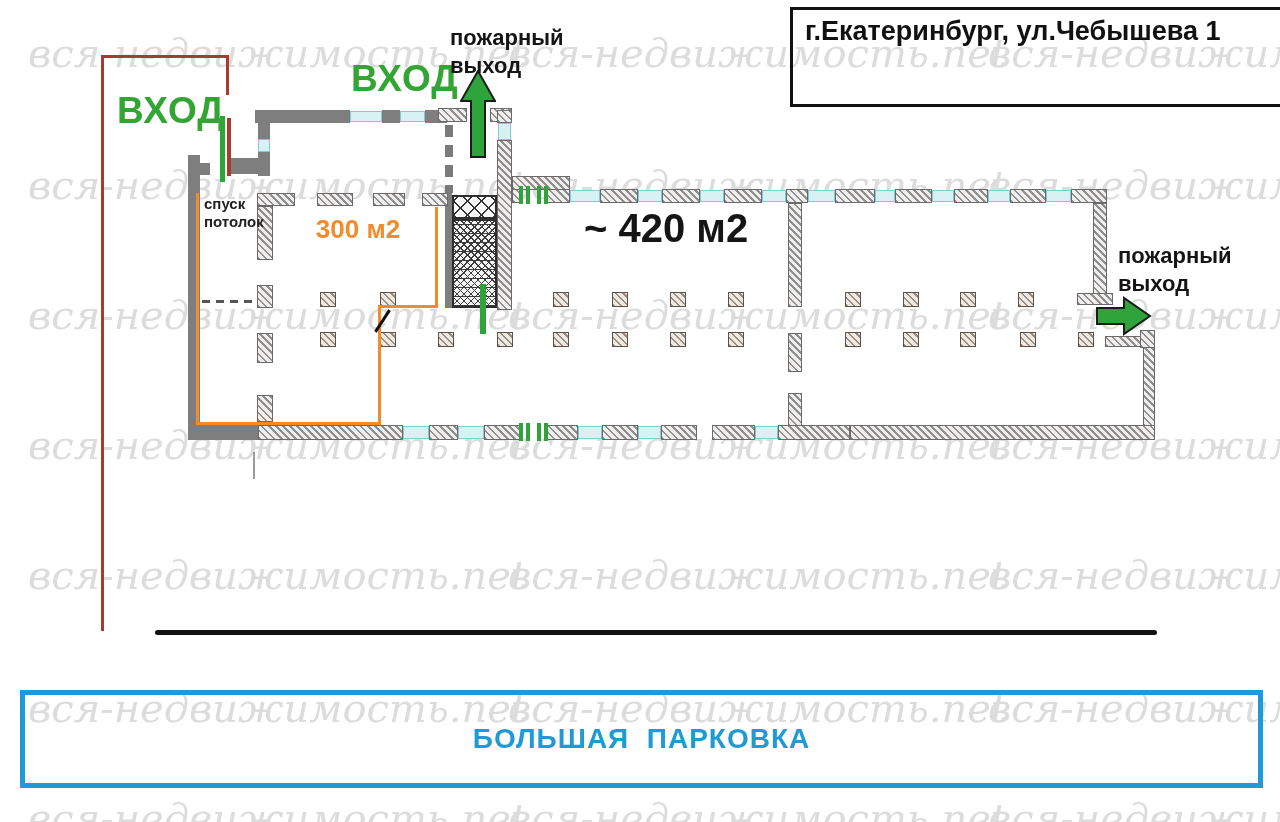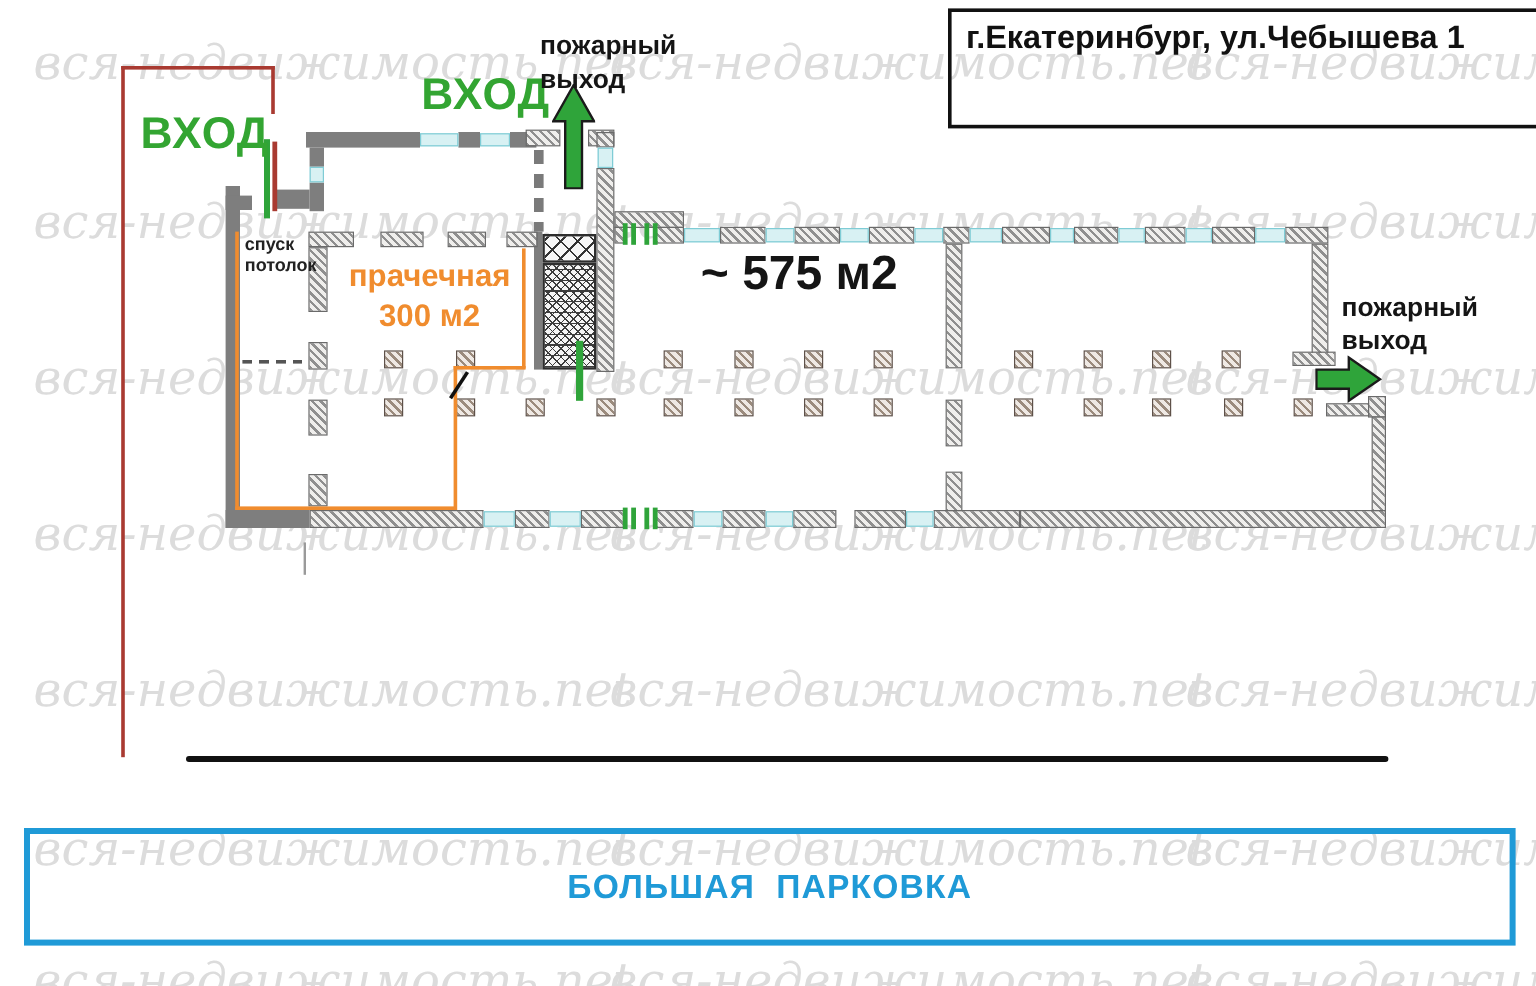--- a/index.html
+++ b/index.html
@@ -225,25 +225,24 @@
       <div>пожарный</div>
       <div>выход</div>
     </div>
 
     <div class="stairs-label" style="left:204px;top:183px;margin-top:12px;">
       <div>спуск</div>
       <div>потолок</div>
     </div>
 
     <div class="laundry-label" style="left:278px;top:212px;">
-      <div>прачечная</div>
       <div>300 м2</div>
     </div>
 
-    <div class="hall-label" style="left:584px;top:206px;">~ 575 м2</div>
+    <div class="hall-label" style="left:584px;top:206px;">~ 420 м2</div>
 
     <div id="address-box">
       <div class="l1">г.Екатеринбург, ул.Чебышева 1</div>
     </div>
 
     <div id="street-line"></div>
 
     <div id="parking-box">
       <span>БОЛЬШАЯ  ПАРКОВКА</span>
     </div>

